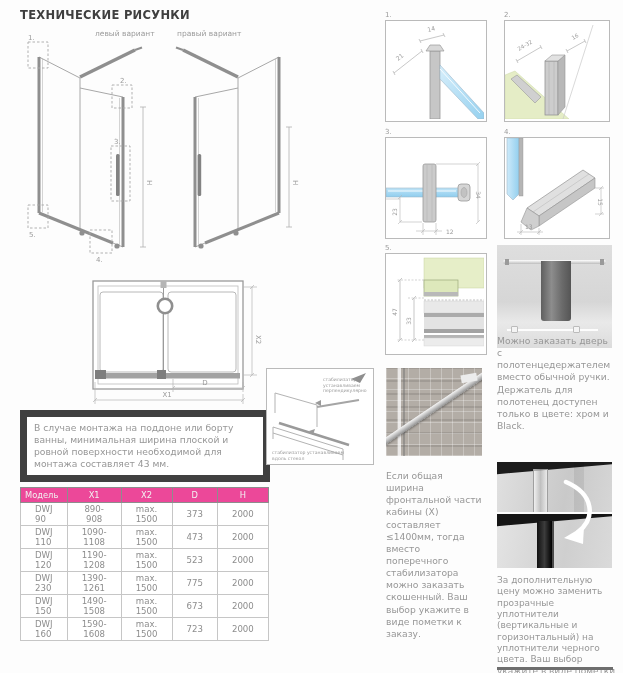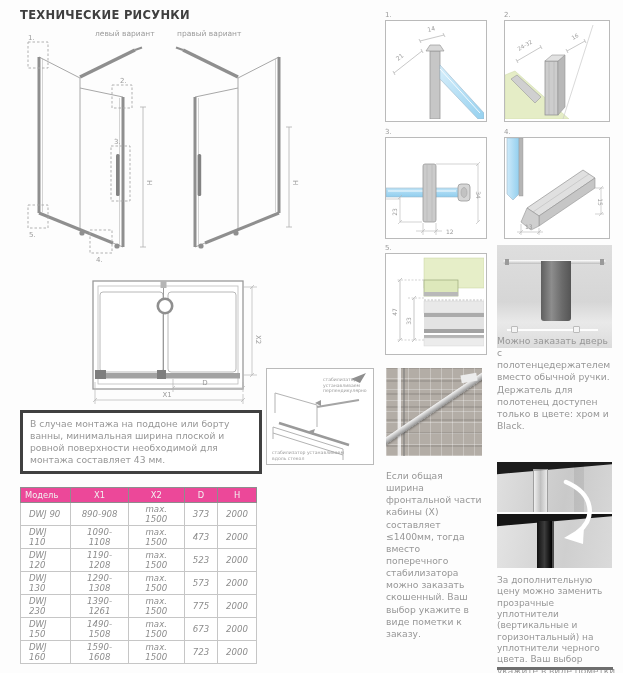--- a/index.html
+++ b/index.html
@@ -3,31 +3,31 @@
 <meta charset="utf-8">
 <style>
   html,body{margin:0;padding:0;background:#fff;}
   #page{position:relative;width:623px;height:673px;background:#fdfdfd;overflow:hidden;
         font-family:"DejaVu Sans","Liberation Sans",sans-serif;}
   .abs{position:absolute;}
   .title{font-size:11.5px;font-weight:bold;color:#3f3f3f;letter-spacing:.3px;}
   .variant-label{font-size:7.5px;color:#9a9a9a;}
   .txt{font-size:9.2px;line-height:1.32;color:#979797;}
   .txt-sm{font-size:9px;line-height:1.26;color:#979797;}
-  .note-box{border:3px solid #404040;background:#fff;padding:5px 7px;font-size:9.2px;
+  .note-box{border:7px solid #404040;background:#fff;padding:5px 7px;font-size:9.2px;
             line-height:1.3;color:#979797;}
   .detail-box{border:1px solid #bababa;background:#fff;}
   .detail-num{font-size:7px;color:#9a9a9a;}
   svg text{font-family:"DejaVu Sans","Liberation Sans",sans-serif;fill:#9a9a9a;}
   table.size{border-collapse:collapse;width:237px;background:#fff;}
   table.size th{background:#ec4899;color:#f2f2f2;font-weight:normal;font-size:8.3px;
                 padding:2px 4px;border:1px solid #8d8d8d;text-align:center;}
   table.size th:first-child{text-align:left;}
-  table.size td{font-size:8.6px;color:#8d8d8d;padding:1px 8px;border:1px solid #c6c6c6;
-                text-align:center;height:10px;font-style:italic;}
+  table.size td{font-size:8.6px;color:#8d8d8d;padding:1px 14px;border:1px solid #c6c6c6;
+                text-align:center;height:10px;}
   table.size td:first-child{text-align:left;}
   .photo{overflow:hidden;}
 </style>
 </head>
 <body>
 
 <div id="page">
 
   <div class="abs title" style="left:20px;top:8px;">ТЕХНИЧЕСКИЕ РИСУНКИ</div>
 
@@ -170,27 +170,20 @@
           <td>2000</td>
         </tr>
         <tr>
           <td>DWJ 120</td>
           <td>1190-1208</td>
           <td>max. 1500</td>
           <td>523</td>
           <td>2000</td>
         </tr>
         <tr>
-          <td>DWJ 130</td>
-          <td>1290-1308</td>
-          <td>max. 1500</td>
-          <td>573</td>
-          <td>2000</td>
-        </tr>
-        <tr>
           <td>DWJ 230</td>
           <td>1390-1261</td>
           <td>max. 1500</td>
           <td>775</td>
           <td>2000</td>
         </tr>
         <tr>
           <td>DWJ 150</td>
           <td>1490-1508</td>
           <td>max. 1500</td>

